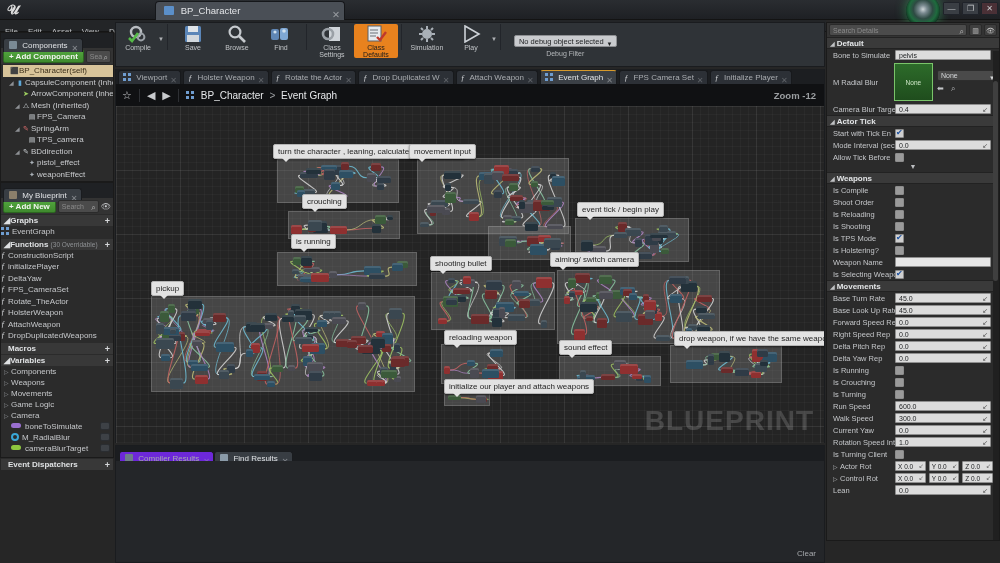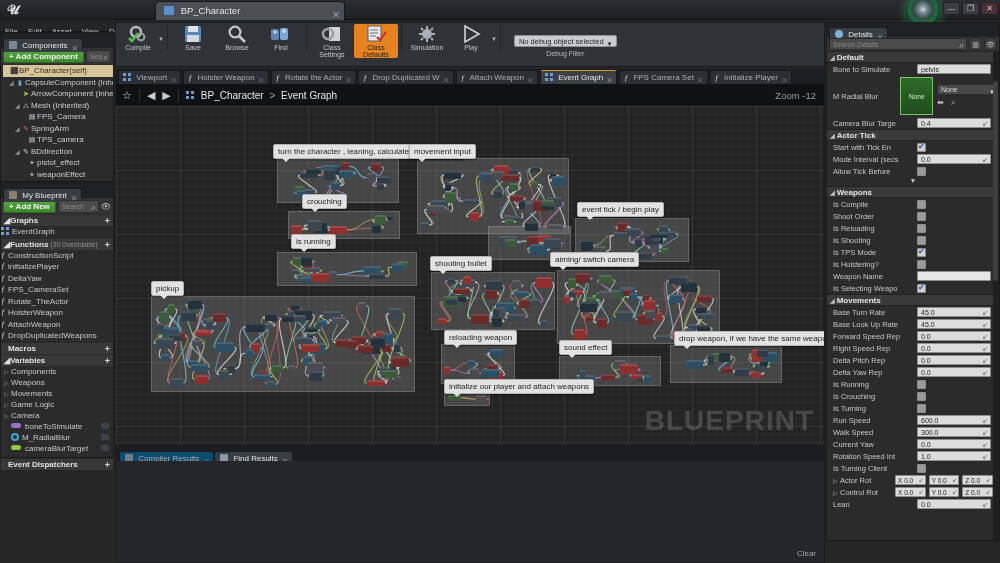--- a/index.html
+++ b/index.html
@@ -54,21 +54,21 @@
   .menubar {
     position:absolute; left:0; top:20px; width:826px; height:12px;
     background:#232527; border-bottom:1px solid #151515;
   }
   .menubar span {
     display:inline-block; font-size:8px; color:#bdbfc2; line-height:12px; padding:0 5px;
   }
 
   
   .ptab {
-    height:14px; background:#0c4a6e; border:1px solid #1a1c1f; border-bottom:none;
+    height:14px; background:#6d28d9; border:1px solid #1a1c1f; border-bottom:none;
     border-radius:3px 3px 0 0; color:#a7aaae; font-size:8px; line-height:13px;
     padding:0 14px 0 5px; display:inline-block; position:relative; white-space:nowrap;
   }
   .ptab.sel { background:#383d43; color:#dfe1e4; }
   .ptab .pi { display:inline-block; width:8px; height:8px; margin-right:3px; vertical-align:-1px;}
   .ptab .px { position:absolute; right:4px; top:3px; width:6px;height:6px; opacity:.45;}
 
   
   .components-panel {
     position:absolute; left:0; top:32px; width:114px; height:150px;
@@ -155,21 +155,21 @@
   
   .graph-header {
     position:absolute; left:115px; top:84px; width:710px; height:22px;
     background:#101113; border-left:1px solid #1a1c1f; border-right:1px solid #1a1c1f;
     display:flex; align-items:center; gap:7px; padding-left:6px;
   }
   .gh-ico { color:#c8cacd; font-size:11px; }
   .gh-sep { width:1px; height:13px; background:#2e3034; }
   .bc { color:#e6e8ea; font-size:10px; }
   .bc .sepc { color:#9ea1a4; margin:0 3px;}
-  .zoomlbl { position:absolute; right:8px; color:#9b9ea1; font-size:9.5px;}
+  .zoomlbl { position:absolute; right:8px; color:#9b9ea1; font-size:9.5px;font-weight:bold;}
 
   
   .graph-canvas {
     position:absolute; left:115px; top:106px; width:710px; height:337px;
     background:#242424;
     background-image:
       linear-gradient(rgba(255,255,255,.028) 1px, transparent 1px),
       linear-gradient(90deg, rgba(255,255,255,.028) 1px, transparent 1px),
       linear-gradient(rgba(255,255,255,.055) 1px, transparent 1px),
       linear-gradient(90deg, rgba(255,255,255,.055) 1px, transparent 1px);
@@ -211,21 +211,21 @@
     color:#8b8b8b; font-size:7px; line-height:11px; padding-left:3px; position:relative;
   }
   .det-search .sbox .mag{ position:absolute; right:2px; top:1px; color:#c8c8c8; font-size:8px;}
   .icobtn { width:13px; height:12px; background:#3f3f3f; border:1px solid #2a2a2a; border-radius:2px; color:#c5c5c5; font-size:7px; text-align:center; line-height:11px;}
   .cat {
     background:#3a3a3a; color:#e3e5e7; font-size:8px; font-weight:bold;
     height:12px; line-height:12px; padding-left:3px; border-top:1px solid #222; border-bottom:1px solid #222;
   }
   .cat .tri{ color:#c0c2c4; font-size:6px; margin-right:2px;}
   .prow { display:flex; align-items:center; height:12px; padding-left:6px; }
-  .plabel { width:84px; color:#c4c6c9; font-size:7.5px; white-space:nowrap; overflow:hidden; }
+  .plabel { width:62px; color:#c4c6c9; font-size:7.5px; white-space:nowrap; overflow:hidden; }
   .pfield {
     flex:1; height:10px; margin-right:8px; background:#dcdcdc; border:1px solid #8f8f8f;
     border-radius:1px; color:#1d1f21; font-size:7px; line-height:9px; padding-left:3px;
     position:relative; overflow:hidden;
   }
   .pfield .revert{ position:absolute; right:2px; top:0px; font-size:7px; color:#555;}
   .cbox { width:9px; height:9px; background:#cfcfcf; border:1px solid #8c8c8c; border-radius:1px; position:relative;}
   .cbox.off { background:#9a9a9a; }
   .cbox.on::after{ content:"✔"; position:absolute; left:0px; top:-2px; font-size:8px; color:#1a4fa0;}
   .vecrow { display:flex; gap:3px; flex:1; margin-right:6px;}
@@ -1405,27 +1405,20 @@
     <span class="px">✕</span></div><div class="ptab sel">
     <span class="pi" style="background:#8a9aa8;border-radius:1px"></span>
     <span>Find Results</span>
     <span class="px">✕</span></div></div>
     <div class="bp-body">
       <span class="clear-lbl">Clear</span>
     </div>
   </div>
 
   <div class="details-panel">
-    <div class="det-tabrow">
-      <div class="ptab sel">
-        <span class="pi" style="background:#7fb0d8;border-radius:50%;"></span>
-        <span>Details</span>
-        <span class="px">✕</span>
-      </div>
-    </div>
     <div class="det-search">
       <div class="sbox">
         <span>Search Details</span>
         <span class="mag">⌕</span>
       </div>
       <div class="icobtn">▥</div>
       <div class="icobtn">👁</div>
     </div>
     <div id="det-body">
         <div class="cat"><span class="tri">◢</span>Default</div>

